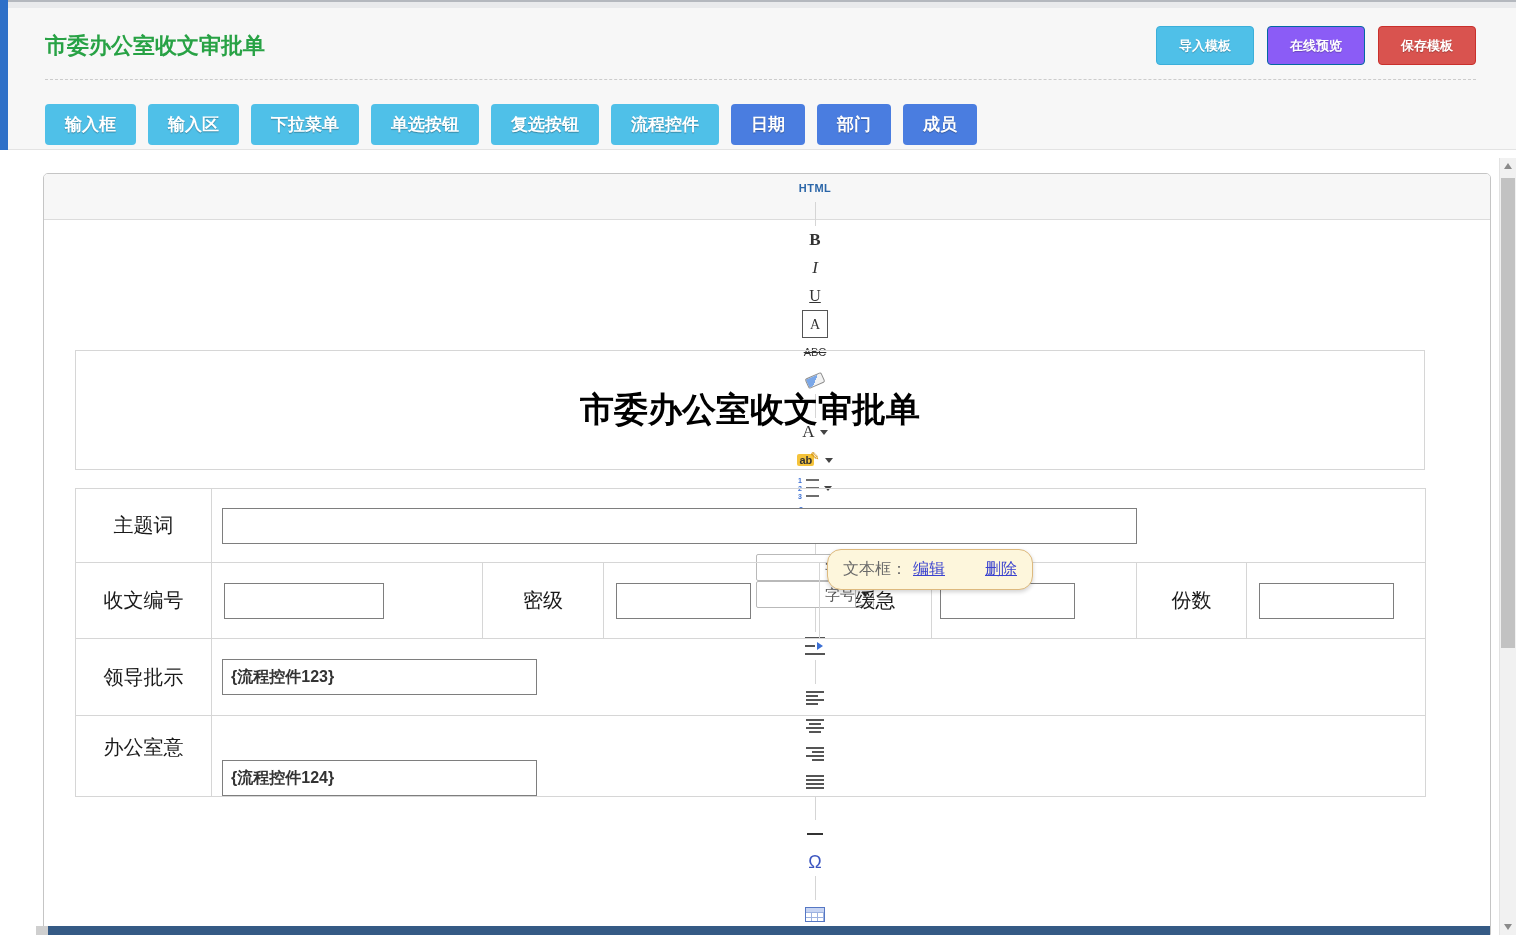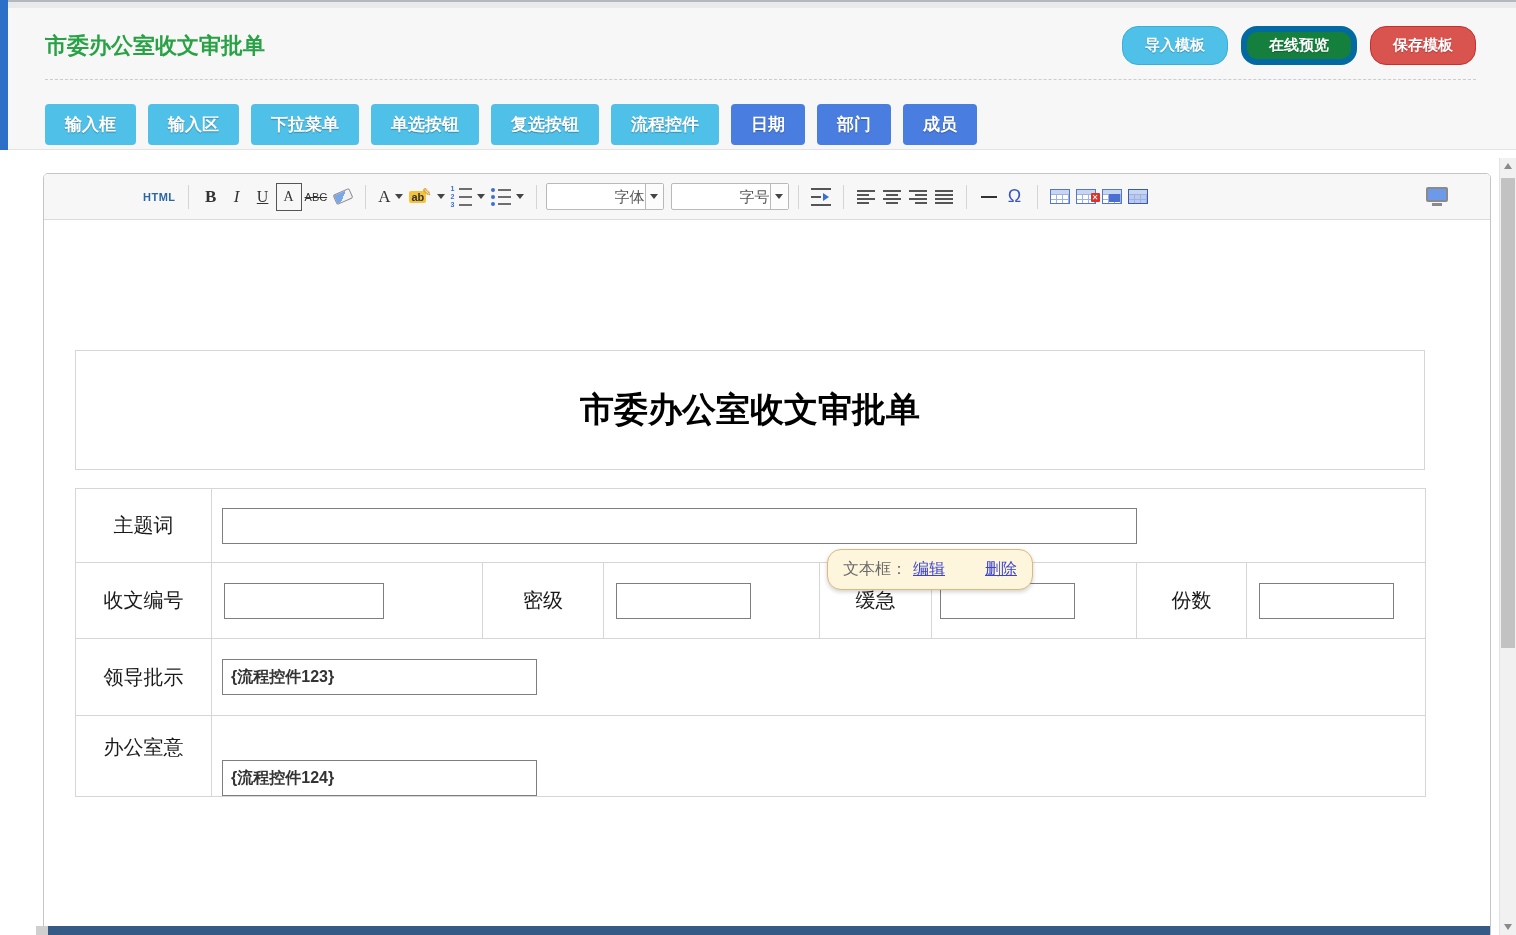--- a/index.html
+++ b/index.html
@@ -19,40 +19,40 @@
   .bottom-blue-bar { position:absolute; left:48px; top:926px; width:1442px; height:9px;
     background:#355a85; z-index:40; }
 
   
   .header-panel { position:absolute; left:8px; top:8px; width:1508px; height:142px;
     background:#f7f7f7; border-bottom:1px solid #e3e3e3; z-index:4; }
   .header-row { display:flex; align-items:center; padding:18px 40px 0 37px; }
   .panel-title { font-family:"Liberation Serif","DejaVu Serif",serif; font-weight:bold;
     font-size:22px; color:#28a245; }
   .header-actions { margin-left:auto; display:flex; gap:13px; }
-  .act-btn { height:39px; padding:0 22px; border:none; border-radius:16px; color:#fff;
-    font-size:15px; font-weight:bold; cursor:pointer;
+  .act-btn { height:39px; padding:0 22px; border:none; border-radius:4px; color:#fff;
+    font-size:13px; font-weight:bold; cursor:pointer;
     text-shadow:0 1px 1px rgba(0,0,0,.25); font-family:inherit; }
   .act-import { background:#4fc0e8; border:1px solid #3bafda; }
-  .act-preview { background:#15803d; border:6px solid #0369a1;text-align:right; }
+  .act-preview { background:#8b5cf6; border:1px solid #0369a1;text-align:right; }
   .act-save { background:#d9534f; border:1px solid #c9302c; }
   .dashed-sep { margin:14px 40px 0 37px; border-top:1px dashed #cccccc; height:0; }
   .widget-row { display:flex; gap:12px; padding:24px 0 0 37px; }
   .wgt-btn { height:41px; padding:0 20px; border:none; border-radius:4px; color:#fff;
     font-size:17px; font-weight:bold; cursor:pointer;
     text-shadow:0 1px 1px rgba(0,0,0,.3); font-family:inherit; }
   .wgt-light { background:#4fc0e8; }
   .wgt-dark { background:#4a7de0; }
 
   
   .editor { position:absolute; left:43px; top:173px; width:1448px; bottom:0;
     border:1px solid #c5c5c5; border-radius:5px 5px 0 0; background:#fff; z-index:3;
     overflow:hidden; }
   .editor-toolbar { height:46px; background:#f7f7f7; border-bottom:1px solid #dcdcdc;
-    display:flex; align-items:center; padding-left:96px; }
+    display:flex; align-items:center; padding-left:96px;flex-direction:column; }
   .tb-sep { width:1px; height:24px; background:#d5d5d5; margin:0 9px; flex:none; }
   .tb-btn { height:28px; min-width:26px; padding:0 3px; display:flex; align-items:center;
     justify-content:center; cursor:pointer; color:#333; flex:none; }
   .tb-html { font-size:11px; font-weight:bold; color:#2b66a8; letter-spacing:.5px; }
   .tb-serif { font-family:"Liberation Serif","DejaVu Serif",serif; font-size:17px; }
   .tb-b { font-weight:bold; }
   .tb-i { font-style:italic; }
   .tb-u { text-decoration:underline; font-size:16px; }
   .tb-abox { font-size:14px; border:1px solid #555; line-height:15px; padding:0 2px; }
   .tb-strike { font-size:11px; font-weight:normal; text-decoration:line-through; }

